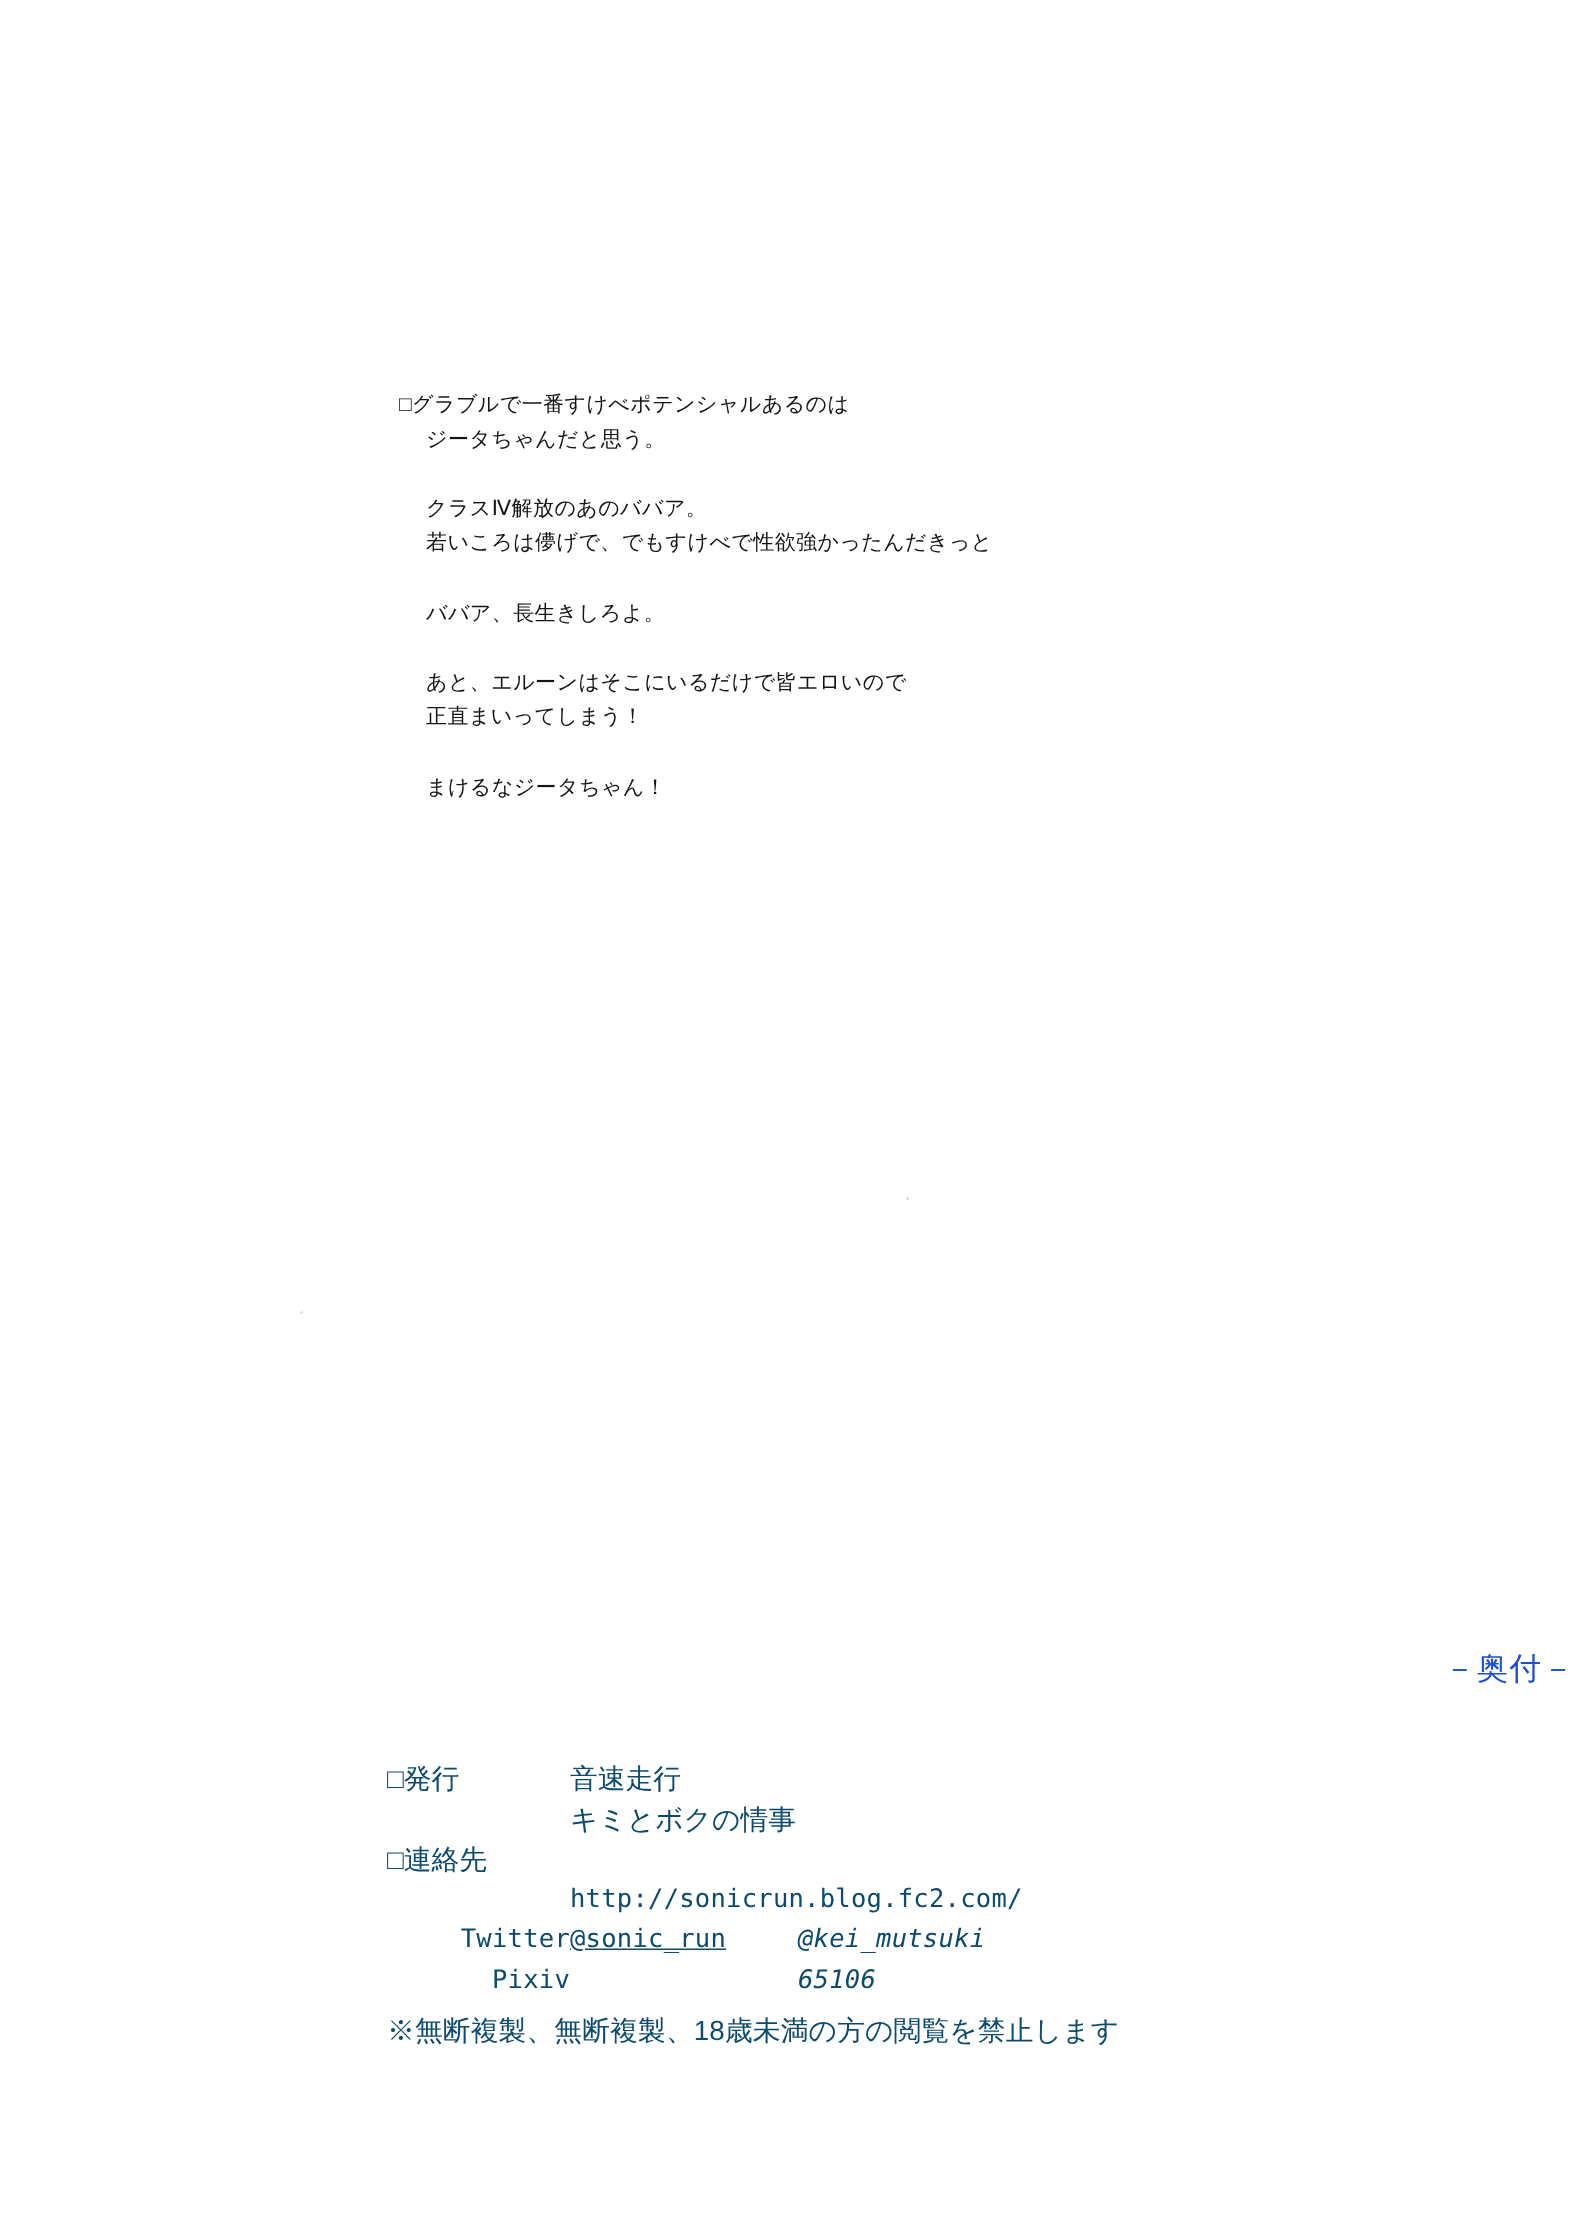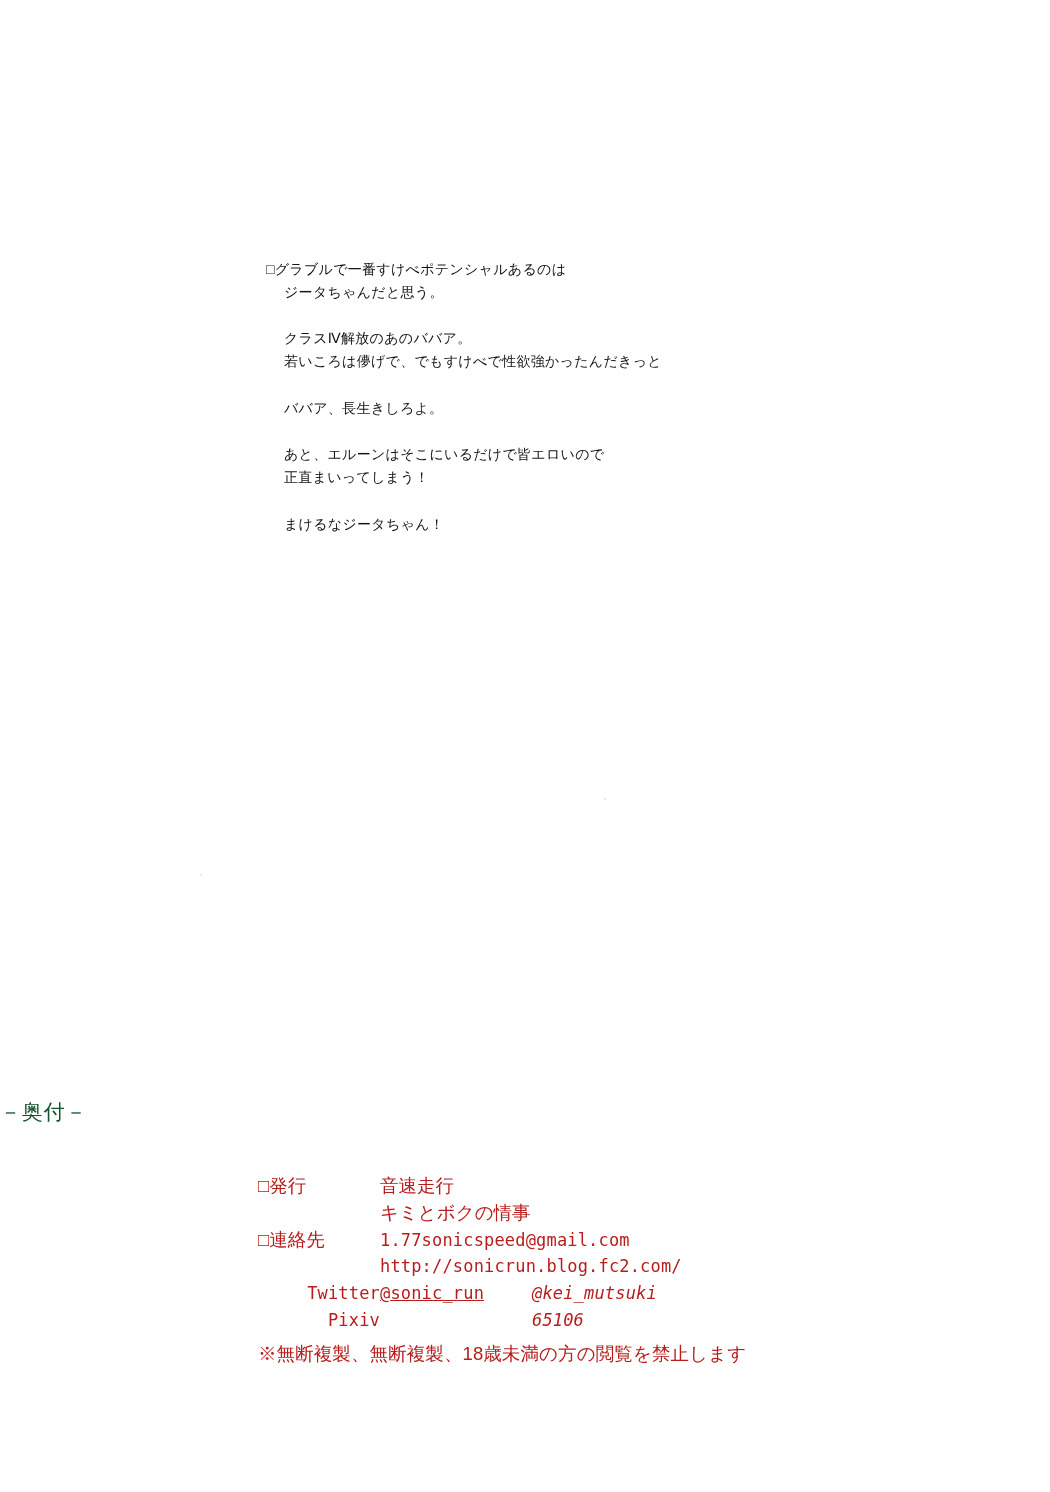--- a/index.html
+++ b/index.html
@@ -46,34 +46,34 @@
   .afterword .indent {
     padding-left: 18px;
   }
 
   
   .colophon-title {
     position: absolute;
     top: 1098px;
     left: 0;
     width: 1050px;
-    text-align: left;
+    text-align: right;
     font-size: 21px;
     letter-spacing: 0.04em;
-    color: #14532d;
+    color: #1d4ed8;
   }
 
   .colophon {
     position: absolute;
     left: 258px;
     top: 1172px;
     width: 560px;
     font-size: 18.5px;
     line-height: 1.47;
-    color: #b91c1c;
+    color: #0c4a6e;
   }
   .col-row {
     display: flex;
     align-items: baseline;
   }
   .col-label {
     width: 122px;
     flex: 0 0 122px;
     white-space: pre;
   }
@@ -157,21 +157,20 @@
 
     <div class="col-row">
       <span class="col-label"></span>
       <span class="col-value">キミとボクの情事</span>
     </div>
 
 
 
     <div class="col-row">
       <span class="col-label">□連絡先</span>
-      <span class="col-value mono">1.77sonicspeed@gmail.com</span>
     </div>
 
     <div class="col-row">
       <span class="col-label"></span>
       <span class="col-value mono">http://sonicrun.blog.fc2.com/</span>
     </div>
 
     <div class="social-row">
       <span class="social-label mono">Twitter</span>
       <span class="social-a mono">@sonic_run</span>

